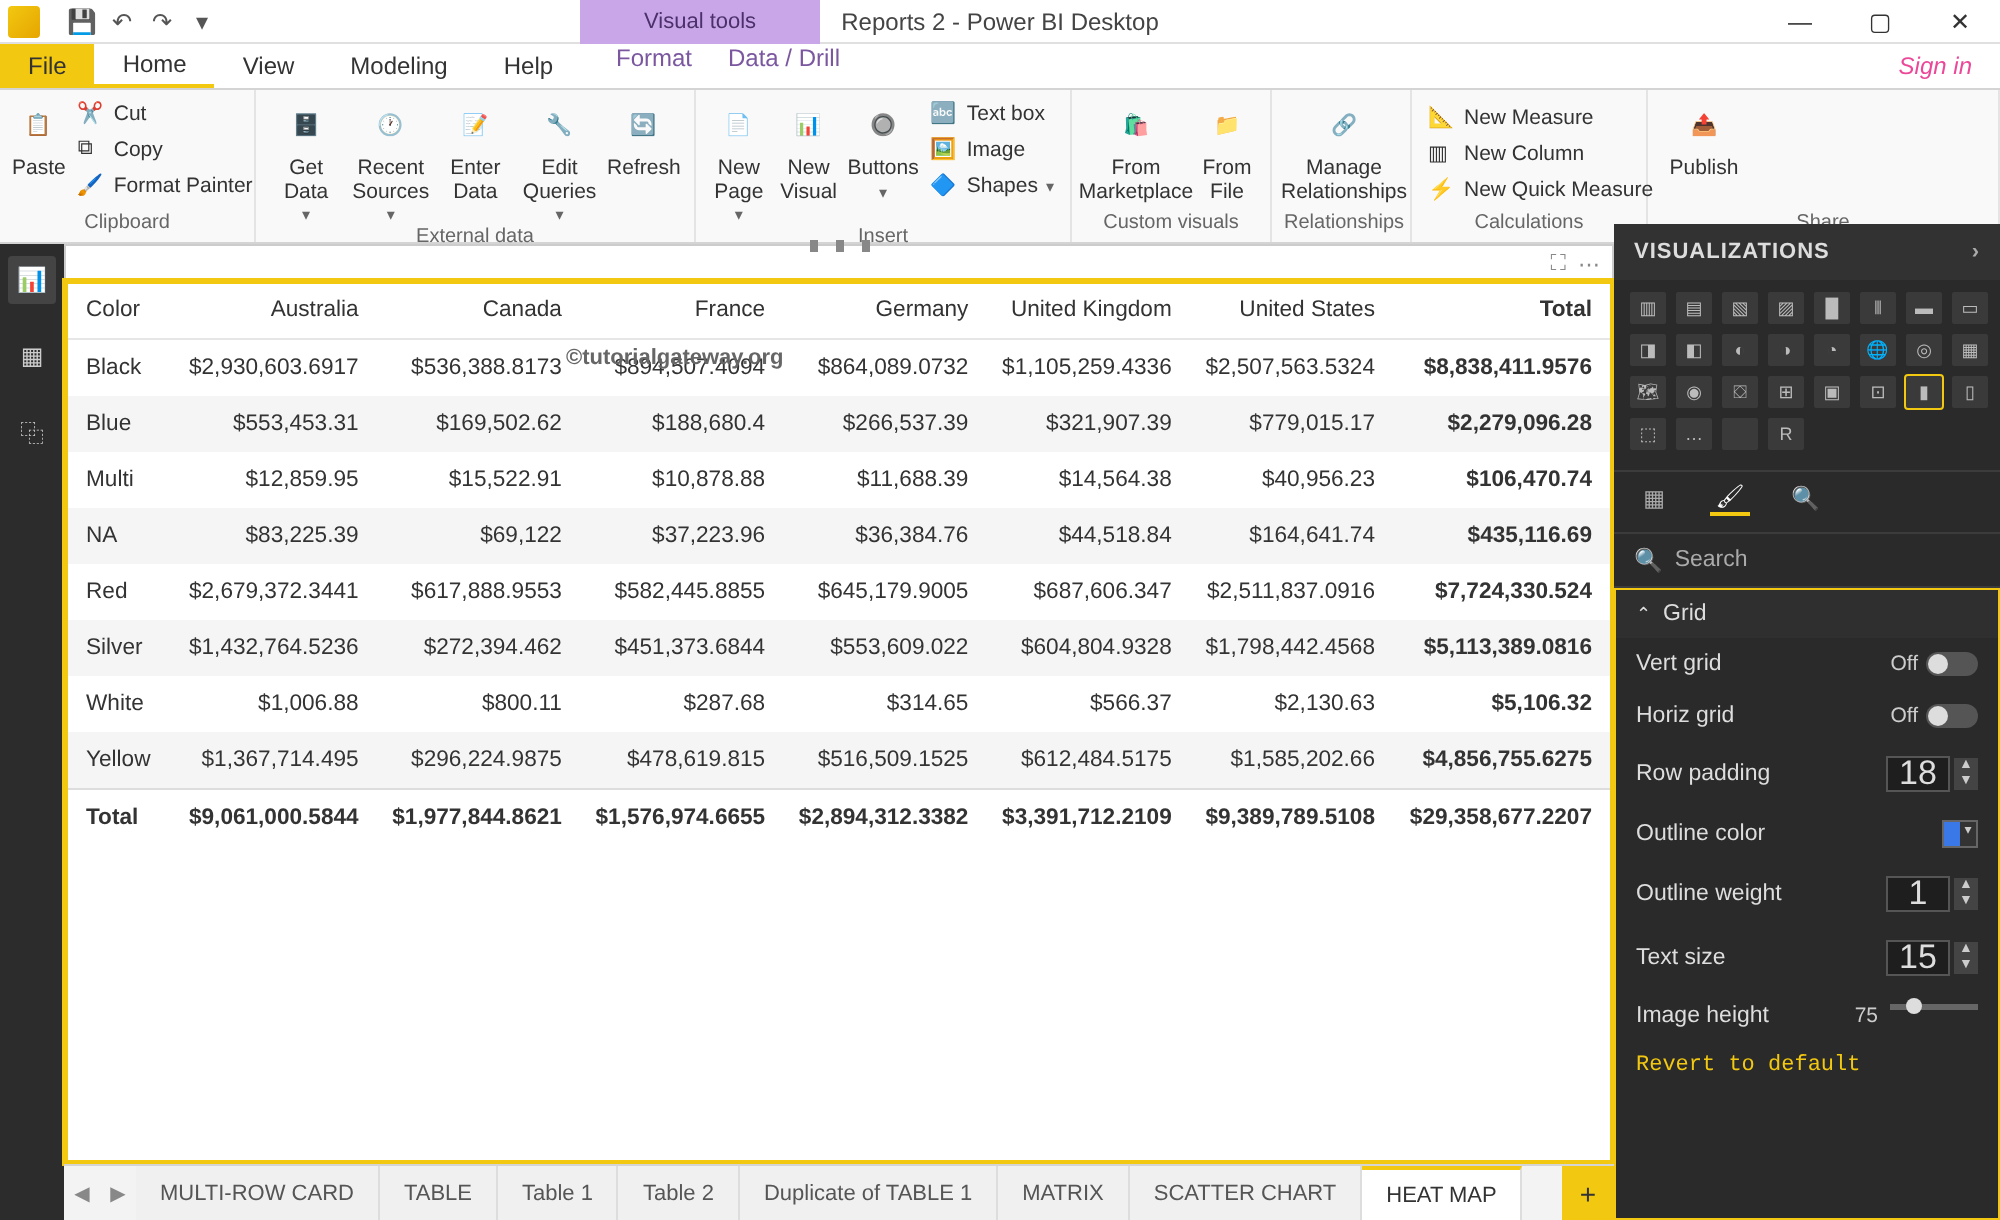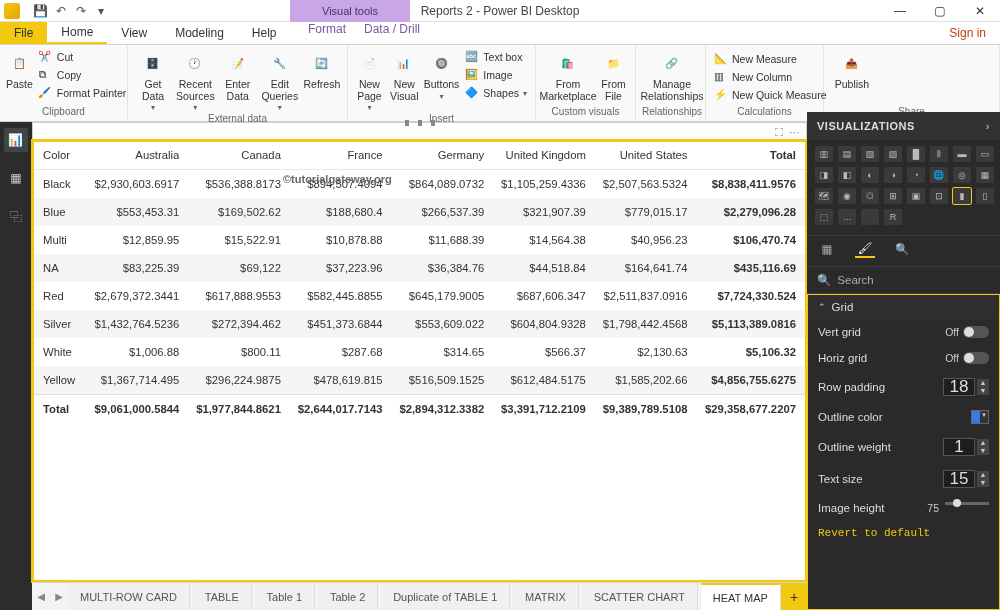--- a/index.html
+++ b/index.html
@@ -15,21 +15,21 @@
 .app-title { position: absolute; left: 50%; transform: translateX(-50%); font-size: 12px; color: #444; }
 .win-controls { margin-left: auto; display: flex; }
 .win-btn { width: 40px; height: 22px; display:flex; align-items:center; justify-content:center; color:#333; }
 
 
 .menurow { height: 23px; background: #fff; display: flex; align-items: stretch; border-bottom: 1px solid #d4d4d4; position: relative; }
 .file-tab { background: #f2c811; color: #333; padding: 0 14px; display:flex; align-items:center; font-size:12px; }
 .menu-tab { padding: 0 14px; display:flex; align-items:center; font-size:12px; color:#333; }
 .menu-tab.active { border-bottom: 2px solid #f2c811; }
 .menu-tab.purple { position:absolute; color:#7b57a0; }
-.signin { margin-left: auto; padding: 0 14px; display:flex; align-items:center; color:#c2410c; }
+.signin { margin-left: auto; padding: 0 14px; display:flex; align-items:center; color:#ec4899;font-style:italic; }
 
 
 .ribbon { height: 77px; background: #f9f9f9; border-bottom: 1px solid #d4d4d4; display: flex; }
 .ribbon-group { border-right: 1px solid #e4e4e4; display:flex; flex-direction:column; padding: 2px 6px; }
 .ribbon-group-body { flex:1; display:flex; align-items:flex-start; gap: 4px; }
 .ribbon-group-label { text-align:center; font-size:10px; color:#666; padding-bottom:2px; }
 .rbtn-big { width: 44px; display:flex; flex-direction:column; align-items:center; justify-content:flex-start; padding-top:4px; gap:2px; font-size:10.5px; color:#333; text-align:center; line-height:1.1; }
 .rbtn-big .ric { width: 26px; height: 26px; display:flex; align-items:center; justify-content:center; }
 .rbtn-stack { display:flex; flex-direction:column; gap:2px; padding-top:2px; }
 .rbtn-small { display:flex; align-items:center; gap:4px; font-size:10.5px; color:#333; padding: 1px 2px; white-space:nowrap; }
@@ -387,35 +387,35 @@
             <td>$478,619.815</td>
             <td>$516,509.1525</td>
             <td>$612,484.5175</td>
             <td>$1,585,202.66</td>
             <td>$4,856,755.6275</td>
           </tr>
           <tr class="totalrow">
             <td>Total</td>
             <td>$9,061,000.5844</td>
             <td>$1,977,844.8621</td>
-            <td>$2,644,017.7143</td>
+            <td>$1,576,974.6655</td>
             <td>$2,894,312.3382</td>
             <td>$3,391,712.2109</td>
             <td>$9,389,789.5108</td>
             <td>$29,358,677.2207</td>
           </tr>
         </tbody>
     </table>
   </div>
 </div>
 
 <div class="sheettabs">
   <div class="sheet-nav">◀</div>
   <div class="sheet-nav">▶</div>
-  <div id="sheet-tabs-container" style="display:flex; overflow:hidden; flex:1;justify-content:space-between;">
+  <div id="sheet-tabs-container" style="display:flex; overflow:hidden; flex:1;">
       <div class="sheet-tab">MULTI-ROW CARD</div>
       <div class="sheet-tab">TABLE</div>
       <div class="sheet-tab">Table 1</div>
       <div class="sheet-tab">Table 2</div>
       <div class="sheet-tab">Duplicate of TABLE 1</div>
       <div class="sheet-tab">MATRIX</div>
       <div class="sheet-tab">SCATTER CHART</div>
       <div class="sheet-tab active">HEAT MAP</div>
     </div>
   <div class="sheet-add">+</div>

